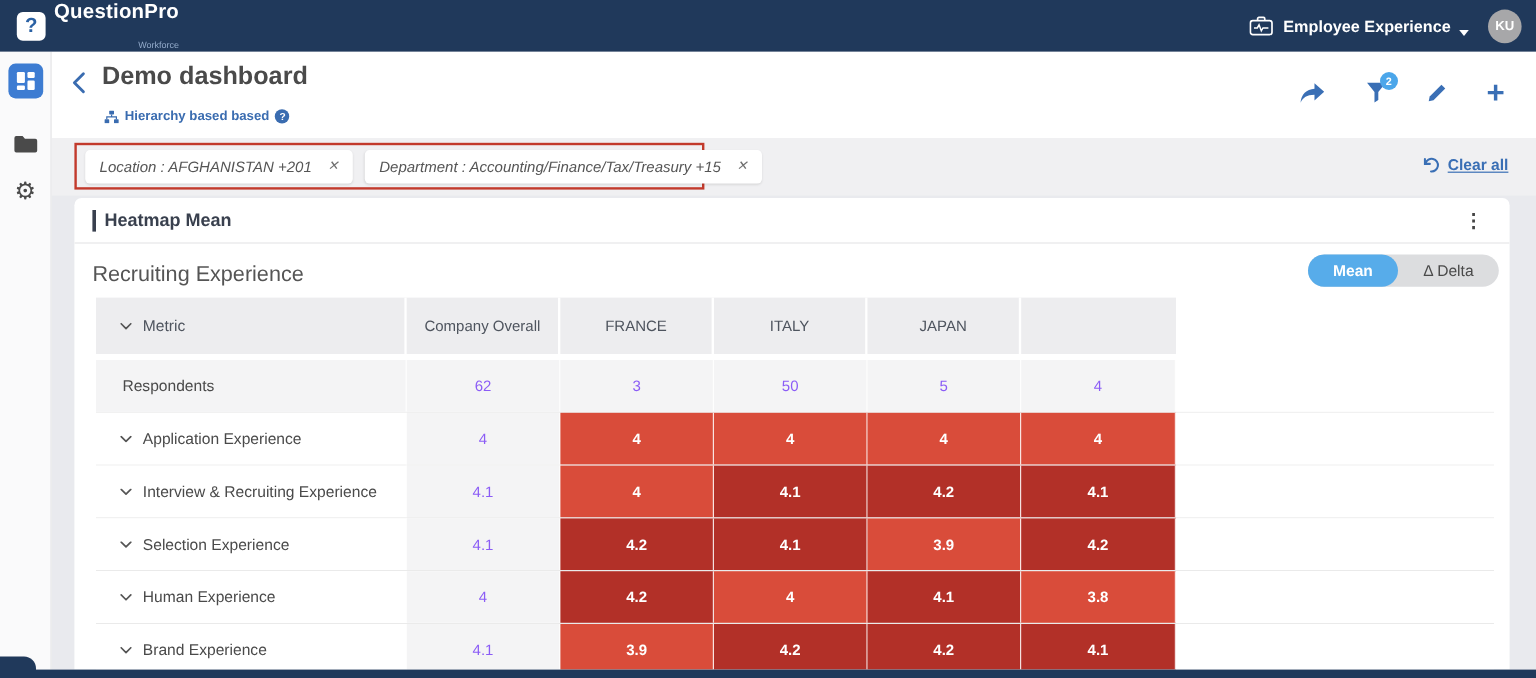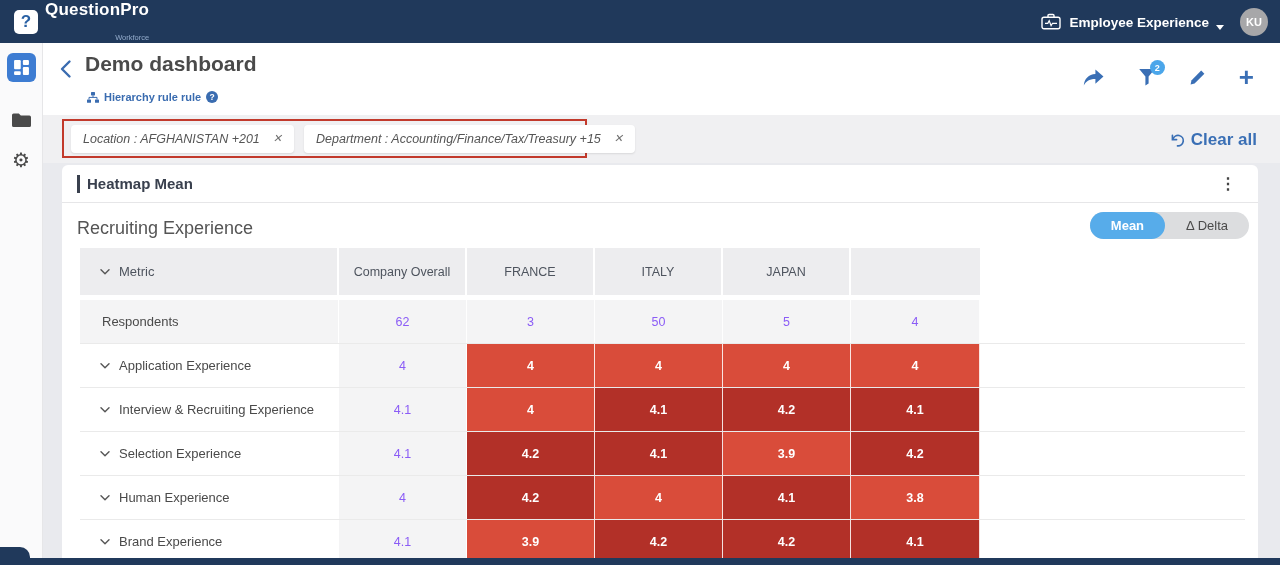--- a/index.html
+++ b/index.html
@@ -47,21 +47,21 @@
   .plus-glyph { font-size:26px; line-height:20px; color:#3A6FB5; font-weight:600; }
 
   
   .filter-bar { position:absolute; left:43px; top:115px; width:1237px; height:48px; background:#F0F0F2; }
   .annotation-box { position:absolute; left:19px; top:4px; width:525px; height:39px;
                     border:2.5px solid #C23A2C; display:flex; align-items:center; gap:10px; padding-left:7px; }
   .chip { background:#fff; border-radius:4px; height:28px; display:flex; align-items:center;
           padding:0 12px; font-size:12.5px; color:#555; box-shadow:0 1px 2px rgba(0,0,0,.10); cursor:default; white-space:nowrap;font-style:italic; }
   .chip-close { margin-left:13px; color:#707070; font-size:11px; cursor:pointer; }
   .clear-all { position:absolute; right:23px; top:15px; display:flex; align-items:center; gap:6px;
-               color:#3A6FB5; font-size:17px; font-weight:700; cursor:pointer; }
+               color:#3A6FB5; font-size:13px; font-weight:700; cursor:pointer;text-decoration:underline; }
 
   
   .panel { position:absolute; left:62px; top:165px; width:1196px; height:393px; background:#fff;
            border-radius:6px 6px 0 0; overflow:hidden; }
   .panel-header { position:relative; height:38px; border-bottom:1px solid #E6E6E8; }
   .title-bar { position:absolute; left:15px; top:10px; width:3px; height:18px; background:#39404E; }
   .panel-title { position:absolute; left:25px; top:10px; font-size:15px; font-weight:700; color:#39404E; }
   .kebab { position:absolute; right:22px; top:9px; font-size:16px; font-weight:700; color:#444; cursor:pointer; }
   .panel-sub { position:relative; height:45px; }
   .sub-label { position:absolute; left:15px; top:15px; font-size:18px; color:#555; }
@@ -144,21 +144,21 @@
     </svg>
   </div>
   <div class="page-title">Demo dashboard</div>
   <div class="rule-row">
     <svg width="12" height="11" viewBox="0 0 12 11">
       <rect x="4" y="0" width="4" height="3.4" rx="0.6" fill="#3A6CB0"></rect>
       <rect x="0" y="7.4" width="4" height="3.4" rx="0.6" fill="#3A6CB0"></rect>
       <rect x="8" y="7.4" width="4" height="3.4" rx="0.6" fill="#3A6CB0"></rect>
       <path d="M6 3.4 V5.4 M2 7.4 V5.4 H10 V7.4" fill="none" stroke="#3A6CB0" stroke-width="1"></path>
     </svg>
-    <span>Hierarchy rule rule</span>
+    <span>Hierarchy based based</span>
     <span class="help-circle">?</span>
   </div>
   <div class="header-actions">
     <div class="action-icon">
       <svg width="23" height="19" viewBox="0 0 24 20" fill="#3A6FB5">
         <path d="M14 1.5 L22.5 9 L14 16.5 L14 11.6 C7.2 11.6 4 14.2 1.8 18.5 C2.2 11.2 7 6.6 14 6.2 Z"></path>
       </svg>
     </div>
     <div class="action-icon">
       <svg width="18" height="18" viewBox="0 0 18 18" fill="#3A6FB5">

